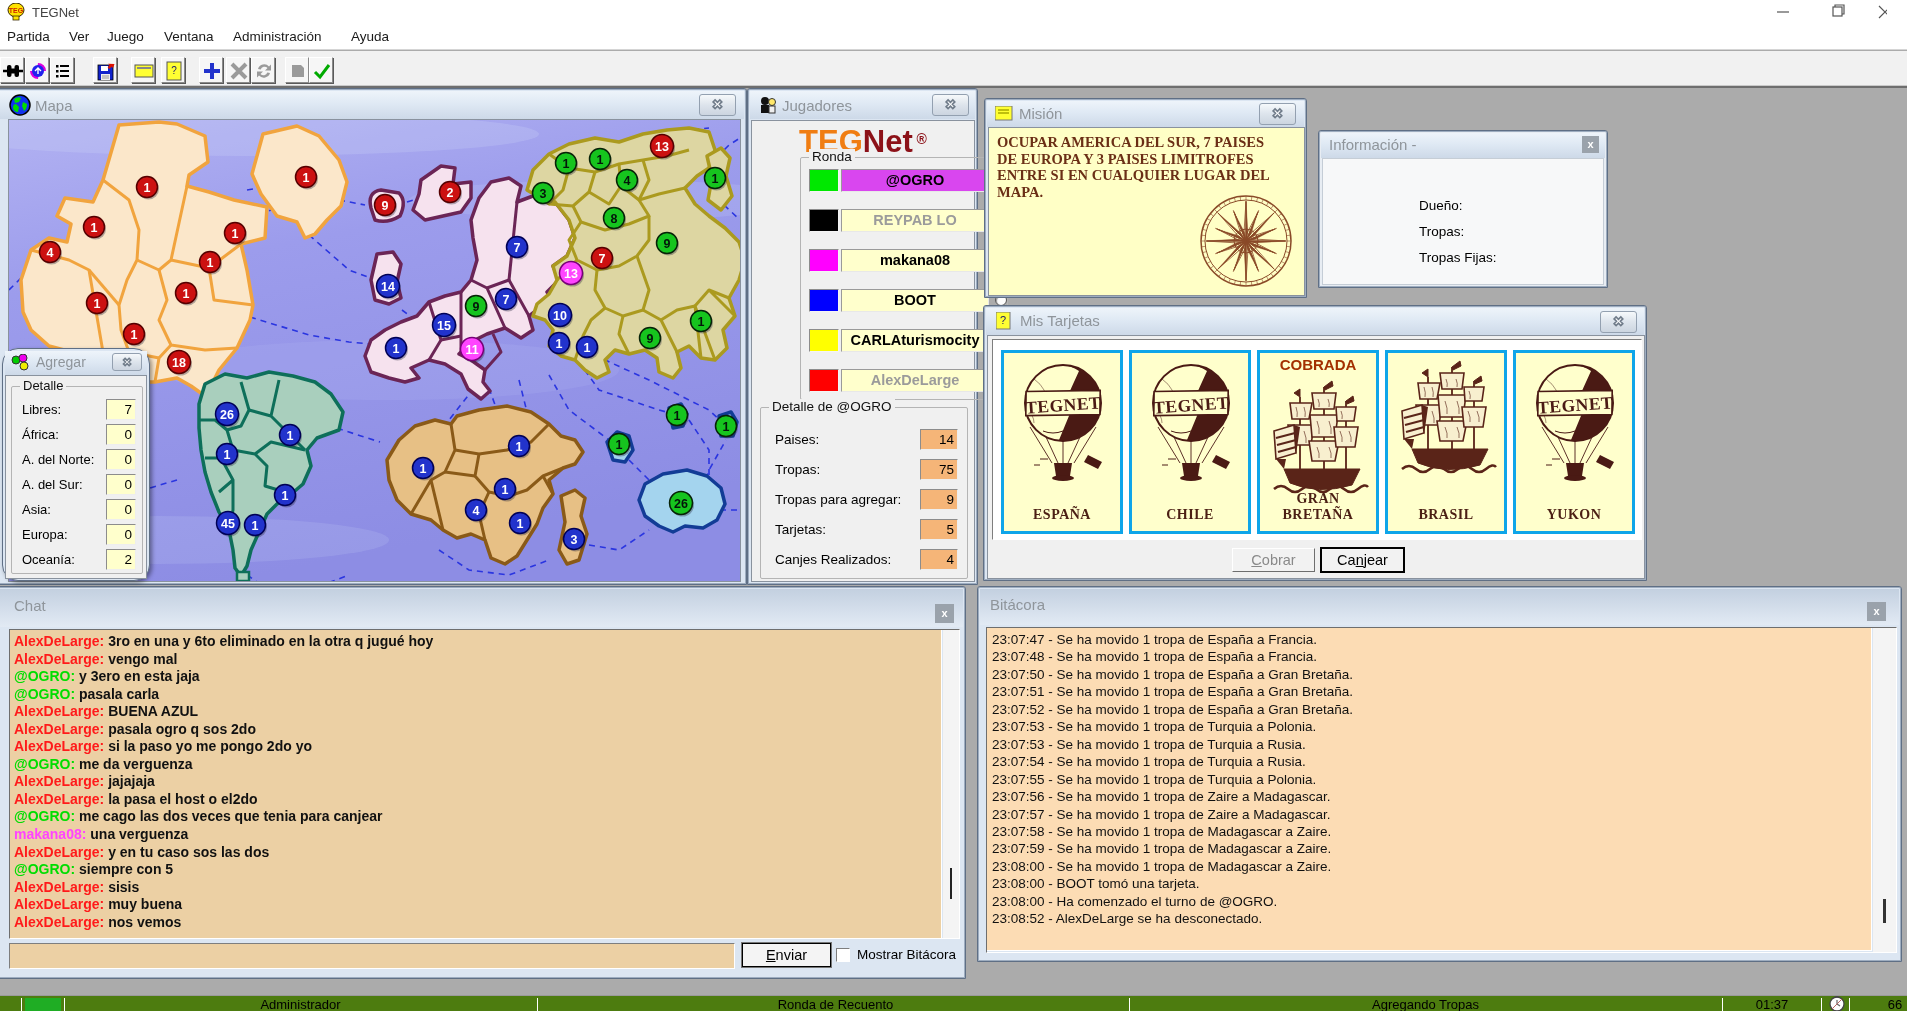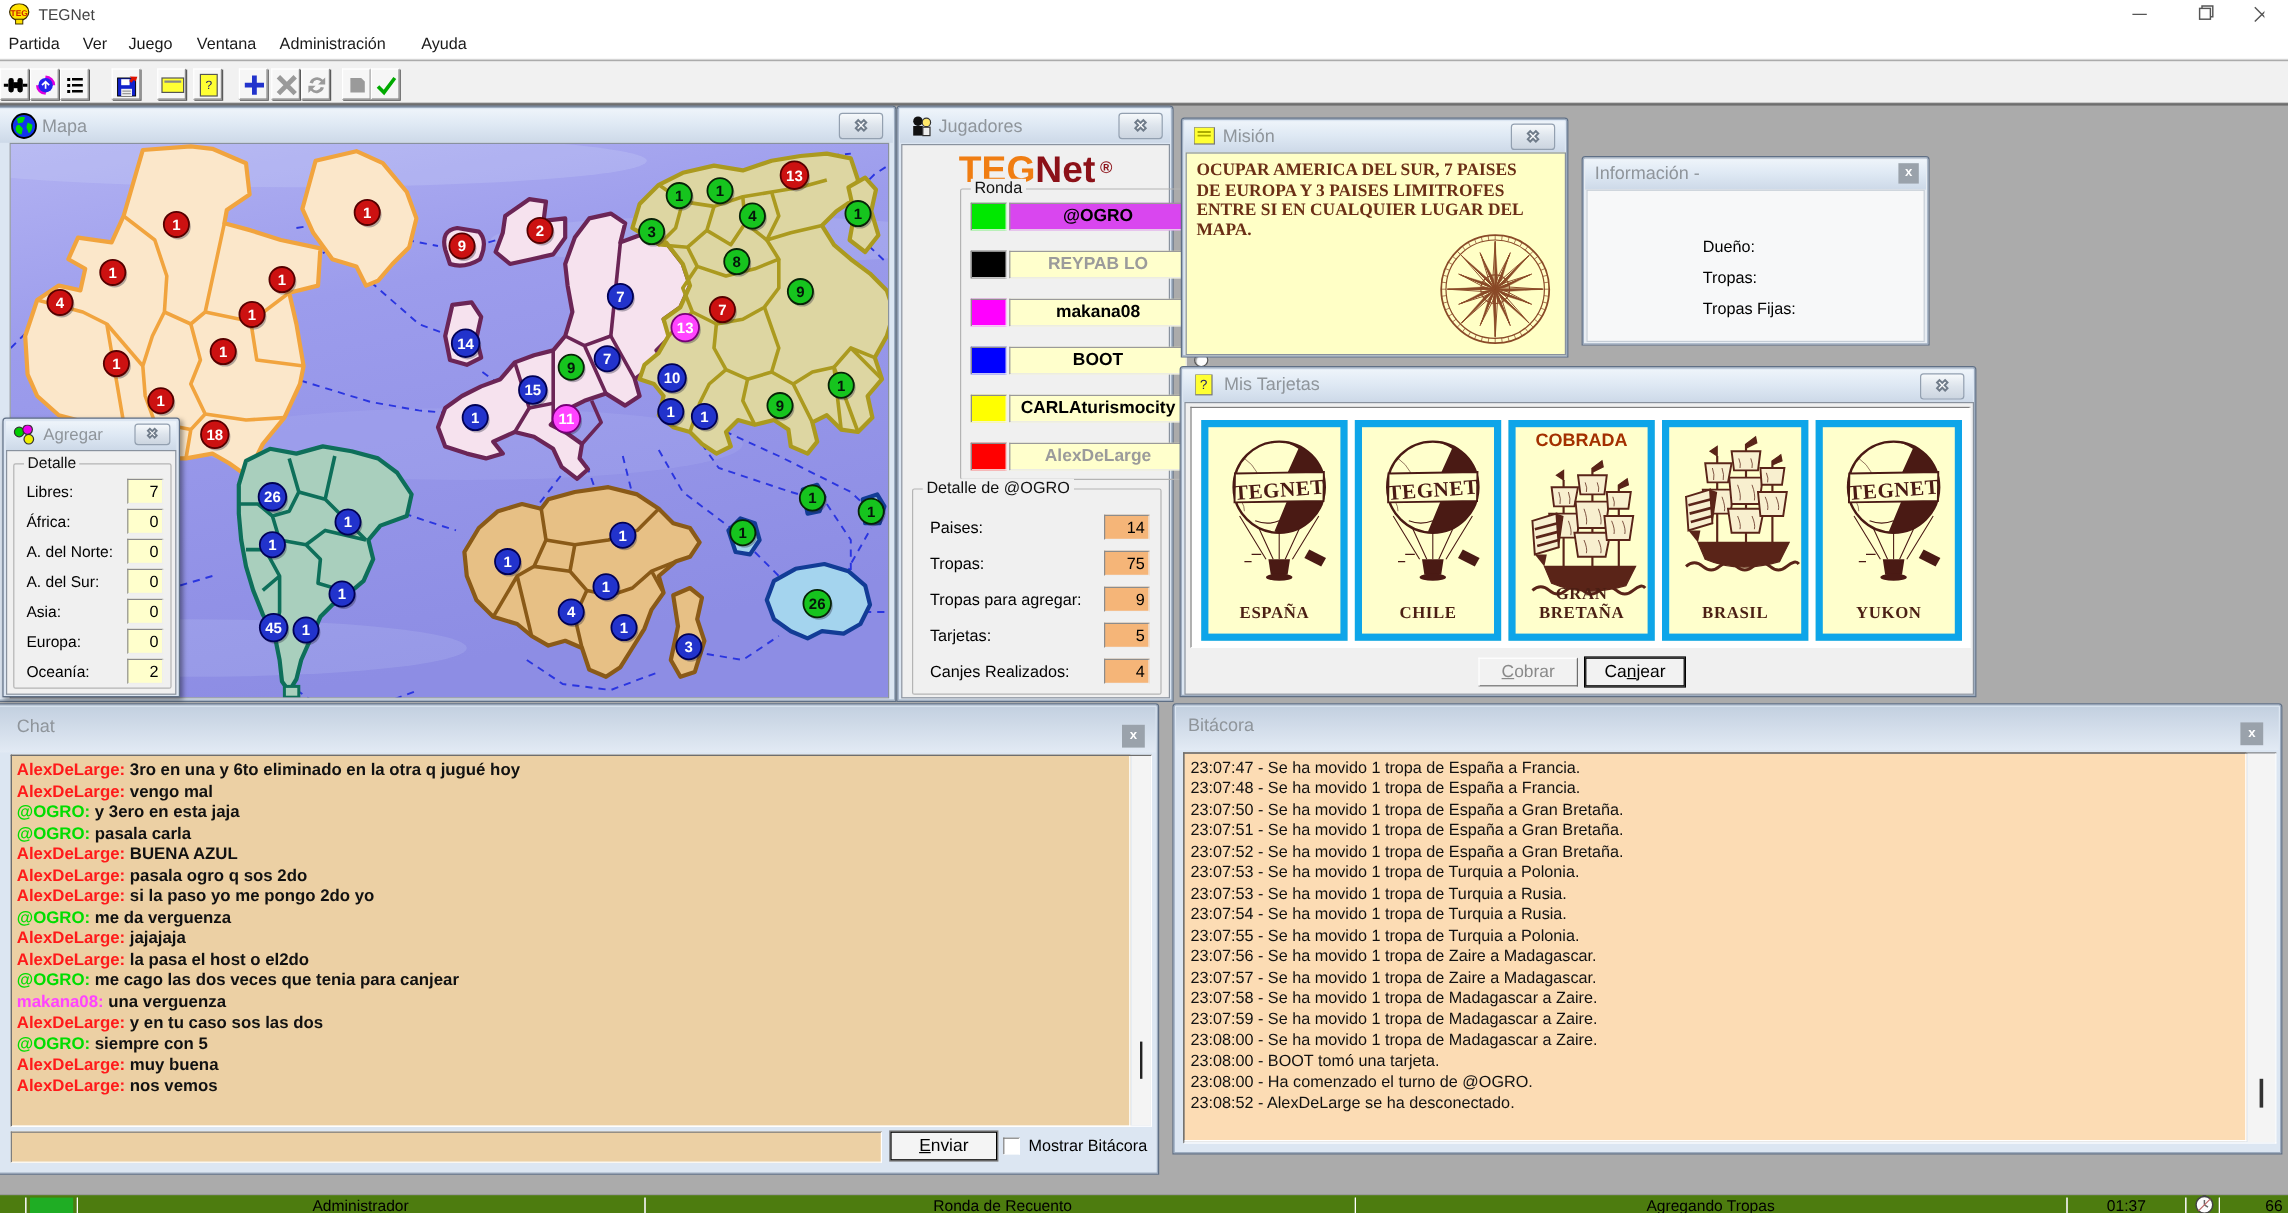--- a/index.html
+++ b/index.html
@@ -28,21 +28,21 @@
 .grp { position:absolute; border:1px solid #b4b4b4; border-radius:2px; }
 .grp > b { position:absolute; left:8px; top:-9px; background:#f0f0f0; padding:0 3px; font-weight:normal; font-size:13.5px; color:#111; }
 
 .prow { position:absolute; left:8px; height:24px; }
 .pcolor { position:absolute; left:0; top:0; width:30px; height:23px; border:1px solid; border-color:#8c8c8c #f4f4f4 #f4f4f4 #8c8c8c; }
 .pname { position:absolute; left:32px; top:0; width:148px; height:23px; background:#ffffcc; border:1px solid; border-color:#9a9a9a #e8e8e8 #e8e8e8 #9a9a9a; font-size:14.5px; font-weight:bold; text-align:center; line-height:21px; color:#000; }
 .pradio { position:absolute; left:186px; top:5px; width:12px; height:12px; border-radius:50%; background:#fdfdfd; border:1px solid #555; box-shadow:inset 1px 1px 1px #999; }
 .dlab { position:absolute; left:14px; font-size:13.5px; color:#000; }
 .dval { position:absolute; right:9px; width:38px; height:21px; background:#f5b578; border:1px solid; border-color:#8c8c8c #eee #eee #8c8c8c; font-size:13.5px; text-align:right; padding-right:3px; line-height:19px; }
 
-.card { position:absolute; top:10px; width:122px; height:184px; background:#ffffcc; border:6px solid #0ea5e9; }
+.card { position:absolute; top:10px; width:122px; height:184px; background:#ffffcc; border:3px solid #0ea5e9; }
 .card .nm { position:absolute; bottom:8px; left:0; right:0; text-align:center; font-family:"Liberation Serif",serif; font-weight:bold; font-size:14px; color:#4b1f14; letter-spacing:0.5px; }
 
 .btn { position:absolute; background:#f2f2f2; border:1px solid; border-color:#ffffff #6e6e6e #6e6e6e #ffffff; text-align:center; font-size:14.5px; color:#000; }
 
 #chatlist { position:absolute; left:14px; top:42px; width:933px; height:310px; background:#ecd0a4; border:1px solid; border-color:#6e6e6e #fff #fff #6e6e6e; font-size:14px; font-weight:bold; color:#111; padding:3px 0 0 4px; line-height:17.55px; white-space:nowrap; overflow:hidden; }
 #loglist { position:absolute; left:8px; top:40px; width:886px; height:324px; background:#fcdcb4; border:1px solid; border-color:#6e6e6e #fff #fff #6e6e6e; font-size:13.5px; color:#111; padding:3px 0 0 5px; line-height:17.45px; white-space:nowrap; overflow:hidden; }
 .cA { color:#ff1a1a; } .cO { color:#00dd00; } .cM { color:#ff44ff; }
 
 #status { position:absolute; left:0; top:995px; width:1907px; height:16px; background:#4d7c0f; border-top:1px solid #9a9a9a; font-size:13px; color:#000; }
 #status .sep { position:absolute; top:2px; width:1px; height:14px; background:#c8c8c8; border-right:1px solid #fff; }
@@ -655,20 +655,21 @@
     <div><span class="cA">AlexDeLarge:</span> BUENA AZUL</div>
     <div><span class="cA">AlexDeLarge:</span> pasala ogro q sos 2do</div>
     <div><span class="cA">AlexDeLarge:</span> si la paso yo me pongo 2do yo</div>
     <div><span class="cO">@OGRO:</span> me da verguenza</div>
     <div><span class="cA">AlexDeLarge:</span> jajajaja</div>
     <div><span class="cA">AlexDeLarge:</span> la pasa el host o el2do</div>
     <div><span class="cO">@OGRO:</span> me cago las dos veces que tenia para canjear</div>
     <div><span class="cM">makana08:</span> una verguenza</div>
     <div><span class="cA">AlexDeLarge:</span> y en tu caso sos las dos</div>
     <div><span class="cO">@OGRO:</span> siempre con 5</div>
+    <div><span class="cA">AlexDeLarge:</span> sisis</div>
     <div><span class="cA">AlexDeLarge:</span> muy buena</div>
     <div><span class="cA">AlexDeLarge:</span> nos vemos</div>
   </div>
   <div style="position:absolute;left:14px;top:42px;width:951px;height:310px;border:1px solid;border-color:#6e6e6e #fff #fff #6e6e6e;pointer-events:none"></div>
   <div style="position:absolute;left:948px;top:43px;width:16px;height:308px;background:#f4f4f4;"></div>
   <div style="position:absolute;left:955px;top:281px;width:2px;height:31px;background:#222;"></div>
   <div class="sunk" style="position:absolute;left:14px;top:356px;width:726px;height:26px;background:#ecd0a4;"></div>
   <div class="btn" style="left:747px;top:356px;width:89px;height:24px;line-height:22px;border-color:#000;box-shadow:0 0 0 1px #777;background:#f4f4f4;"><u>E</u>nviar</div>
   <div class="sunk" style="position:absolute;left:841px;top:361px;width:14px;height:14px;background:#fff;"></div>
   <div style="position:absolute;left:862px;top:360px;font-size:13.5px;">Mostrar Bitácora</div>
@@ -767,21 +768,21 @@
   <path d="M14 58 L34 52 L36 80 L16 86 Z" fill="#f8efcf" stroke="#5a2418" stroke-width="1.6"></path>
   <path d="M16 65 l19-5 M17 72 l19-5 M18 79 l18-5" stroke="#5a2418" stroke-width="2.2"></path>
   <path d="M34 52 l6 2 -4 28 -0 -2z" fill="#5a2418"></path>
 </g>
 <g id="ship2">
         <use href="#ship"></use>
       </g>
 </defs>
 </svg>
 
-<div class="win" style="left:2px; top:348px; width:148px; height:233px; box-shadow:2px 2px 4px rgba(0,0,0,0.4);">
+<div class="win" style="left:2px; top:348px; width:148px; height:233px; box-shadow:2px 2px 4px rgba(0,0,0,0.4);border-radius:16px;">
   <div class="wtitle" style="height:24px;">
     <svg width="20" height="18" style="position:absolute;left:6px;top:3px">
       <circle cx="5" cy="6" r="4" fill="#00cc00" stroke="#333"></circle>
       <circle cx="12" cy="4" r="4" fill="#ee00ee" stroke="#333"></circle>
       <circle cx="13" cy="12" r="4" fill="#eeee00" stroke="#333"></circle>
     </svg>
     <span class="txt" style="left:31px; top:3px; font-size:14px;">Agregar</span>
     <div class="xbtn" style="right:5px; top:2px; width:30px; height:18px; line-height:16px; font-size:11px;"></div>
   </div>
   <div class="wbody" style="left:2px; top:26px; width:142px; height:204px;">

